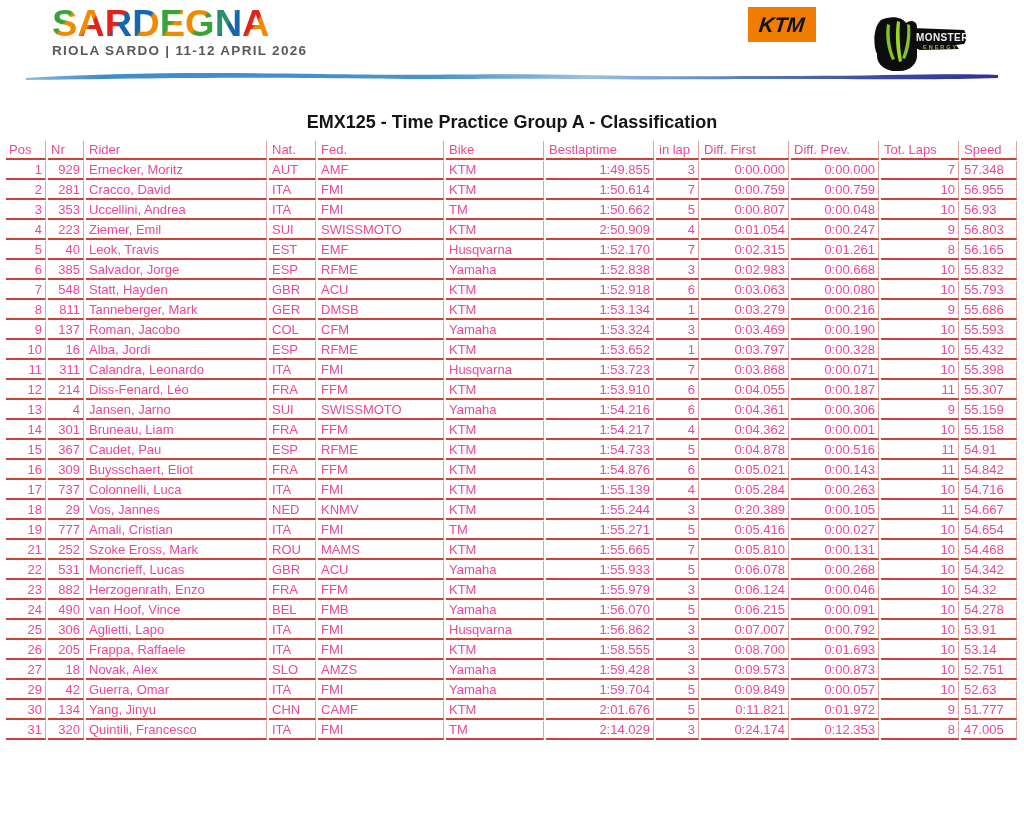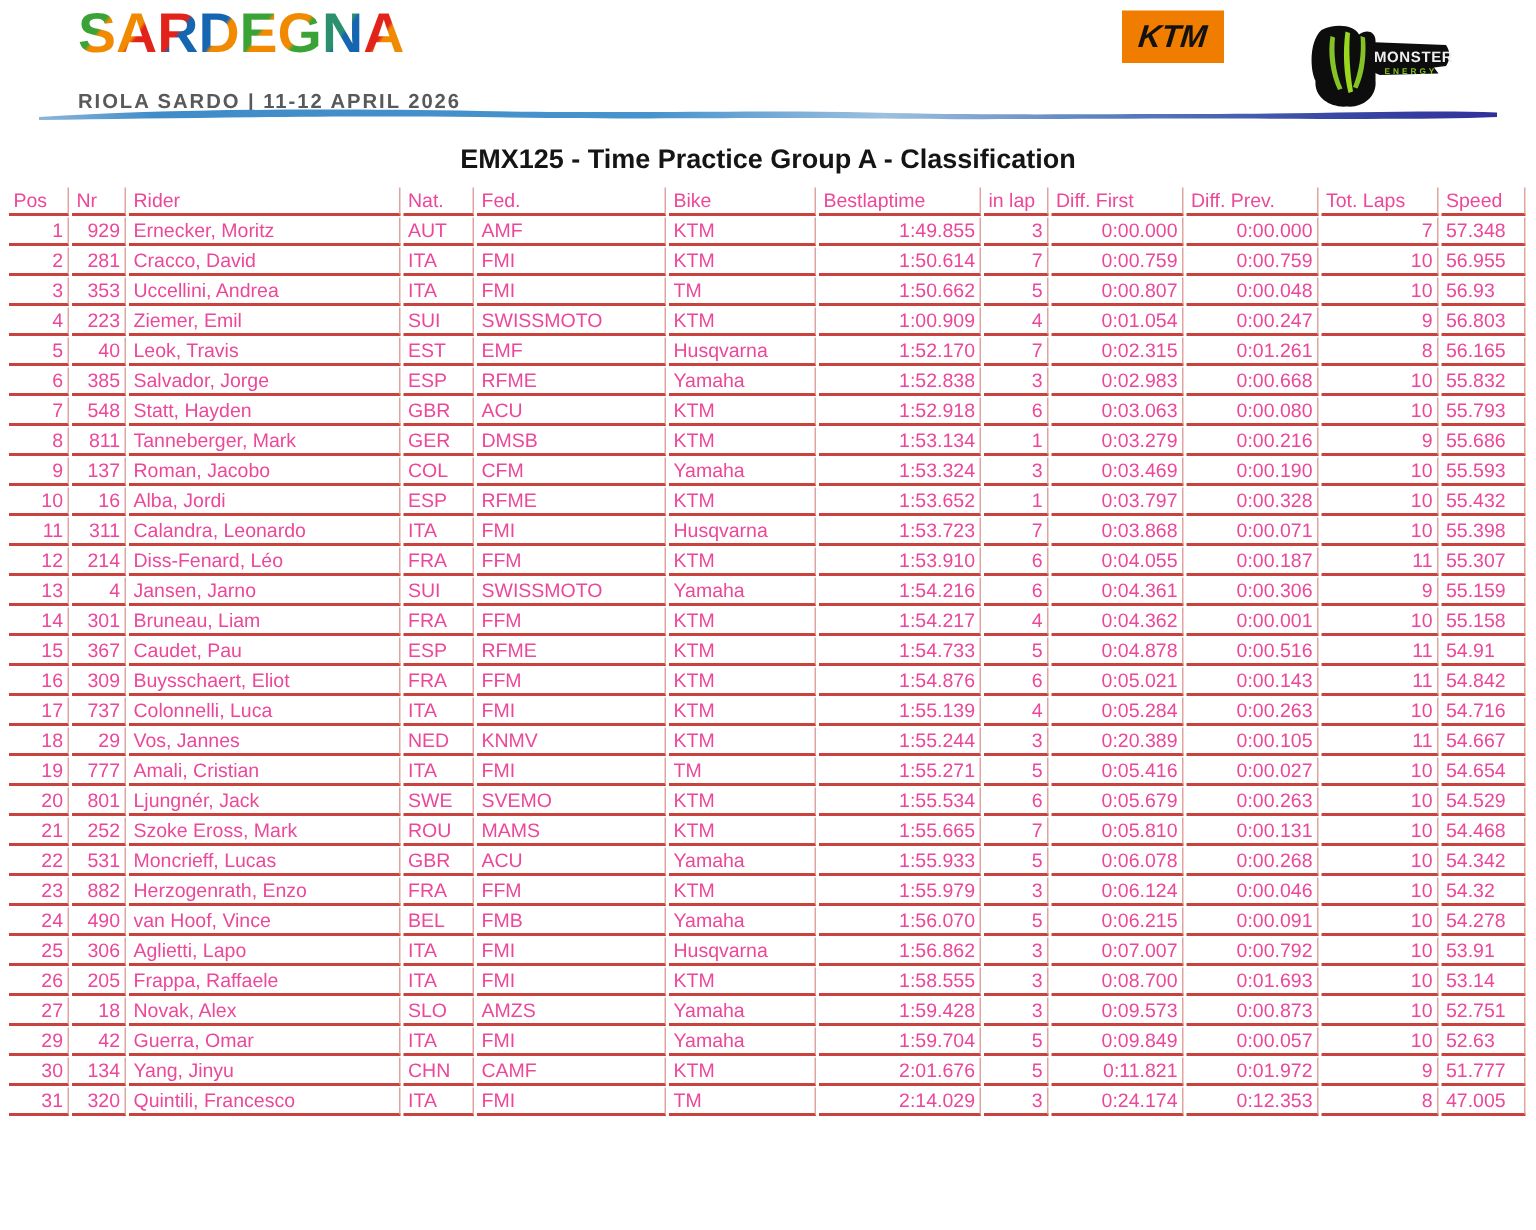--- a/index.html
+++ b/index.html
@@ -5,31 +5,31 @@
   html,body{margin:0;padding:0;background:#ffffff;}
   body{width:1024px;height:820px;font-family:"Liberation Sans",sans-serif;overflow:hidden;}
 
   .page{position:relative;width:1024px;height:820px;background:#fff;}
 
   
   .hdr{position:relative;height:92px;}
   .sardegna{position:absolute;left:52px;top:4px;}
   .sardegna-word{font-weight:800;font-size:38px;line-height:38px;letter-spacing:-1px;display:flex;}
   .sletter{background-clip:text;-webkit-background-clip:text;color:transparent;padding-right:1px;transform:scaleY(.98);}
-  .tagline{margin-top:18px;font-size:13.5px;font-weight:bold;color:#58595b;letter-spacing:1.3px;white-space:nowrap;}
+  .tagline{margin-top:1px;font-size:13.5px;font-weight:bold;color:#58595b;letter-spacing:1.3px;white-space:nowrap;}
 
   .ktm-box{position:absolute;left:748px;top:7px;width:68px;height:35px;background:#f07c00;display:flex;align-items:center;justify-content:center;}
   .ktm-text{font-weight:900;font-style:italic;font-size:21px;color:#121212;transform:skewX(-6deg);letter-spacing:0px;}
 
   .monster{position:absolute;left:860px;top:16px;width:108px;height:58px;}
 
   .brush{position:absolute;left:20px;top:70px;width:986px;height:14px;}
 
   
-  .title{margin-top:4px;text-align:center;font-size:18px;font-weight:bold;color:#151515;letter-spacing:0px;}
+  .title{margin-top:20px;text-align:center;font-size:18px;font-weight:bold;color:#151515;letter-spacing:0px;}
 
   
   table.results{border-collapse:separate;border-spacing:2px 1px;table-layout:fixed;margin:7px 0 0 4px;font-size:13px;color:#ec4899;}
   table.results th,table.results td{
     box-sizing:border-box;height:18px;line-height:17px;padding:0 3px;
     border-right:1px solid #e0a49f;border-bottom:2px solid #c9423d;
     overflow:hidden;white-space:nowrap;font-weight:normal;
   }
   table.results th{text-align:left;}
   .al-right{text-align:right;}
@@ -166,21 +166,21 @@
           <td class="al-right">10</td>
           <td class="al-left">56.93</td>
         </tr>
         <tr>
           <td class="al-right">4</td>
           <td class="al-right">223</td>
           <td class="al-left">Ziemer, Emil</td>
           <td class="al-left">SUI</td>
           <td class="al-left">SWISSMOTO</td>
           <td class="al-left">KTM</td>
-          <td class="al-right">1:00.909</td>
+          <td class="al-right">2:50.909</td>
           <td class="al-right">4</td>
           <td class="al-right">0:01.054</td>
           <td class="al-right">0:00.247</td>
           <td class="al-right">9</td>
           <td class="al-left">56.803</td>
         </tr>
         <tr>
           <td class="al-right">5</td>
           <td class="al-right">40</td>
           <td class="al-left">Leok, Travis</td>
@@ -384,34 +384,20 @@
           <td class="al-left">FMI</td>
           <td class="al-left">TM</td>
           <td class="al-right">1:55.271</td>
           <td class="al-right">5</td>
           <td class="al-right">0:05.416</td>
           <td class="al-right">0:00.027</td>
           <td class="al-right">10</td>
           <td class="al-left">54.654</td>
         </tr>
         <tr>
-          <td class="al-right">20</td>
-          <td class="al-right">801</td>
-          <td class="al-left">Ljungnér, Jack</td>
-          <td class="al-left">SWE</td>
-          <td class="al-left">SVEMO</td>
-          <td class="al-left">KTM</td>
-          <td class="al-right">1:55.534</td>
-          <td class="al-right">6</td>
-          <td class="al-right">0:05.679</td>
-          <td class="al-right">0:00.263</td>
-          <td class="al-right">10</td>
-          <td class="al-left">54.529</td>
-        </tr>
-        <tr>
           <td class="al-right">21</td>
           <td class="al-right">252</td>
           <td class="al-left">Szoke Eross, Mark</td>
           <td class="al-left">ROU</td>
           <td class="al-left">MAMS</td>
           <td class="al-left">KTM</td>
           <td class="al-right">1:55.665</td>
           <td class="al-right">7</td>
           <td class="al-right">0:05.810</td>
           <td class="al-right">0:00.131</td>

